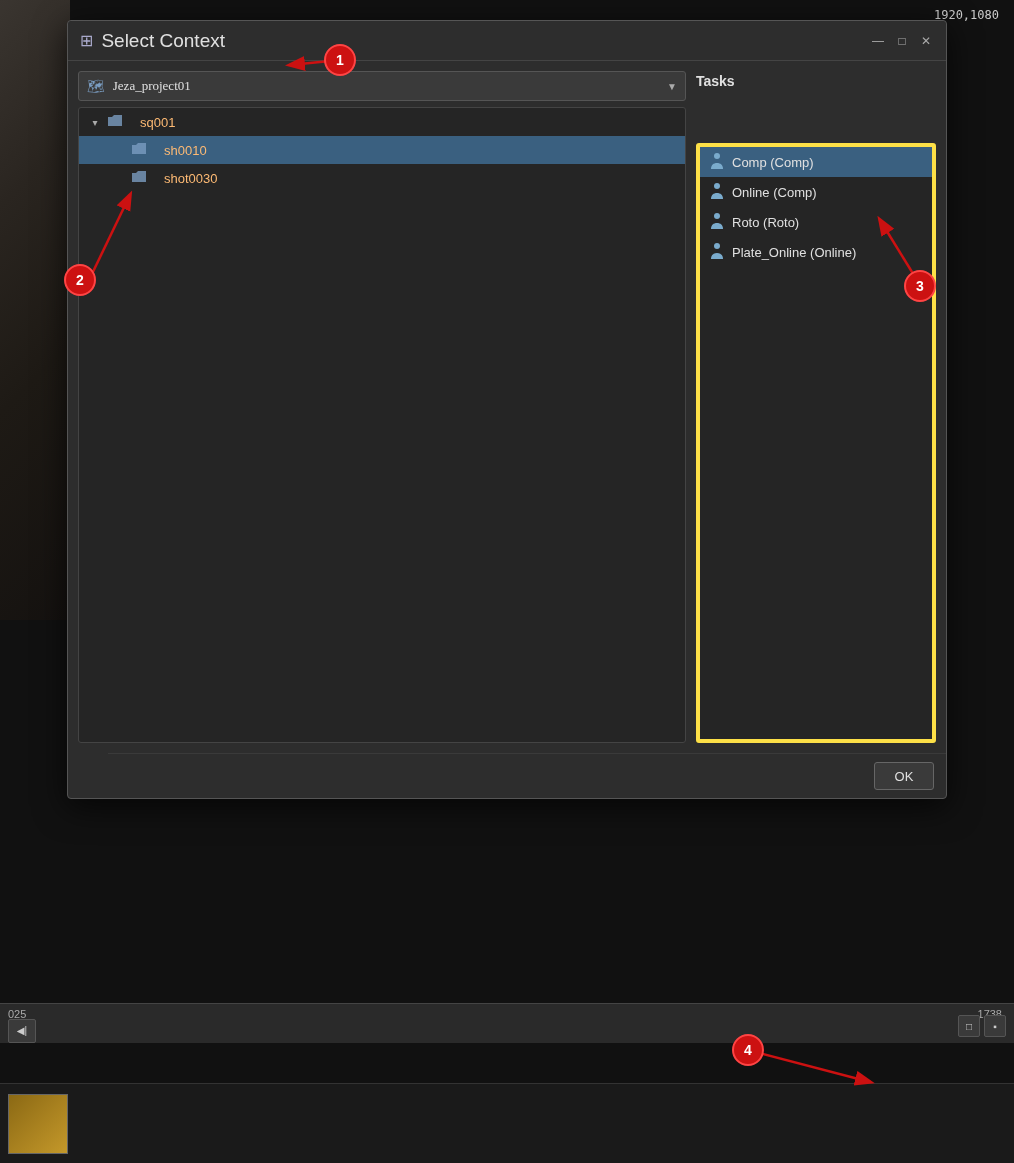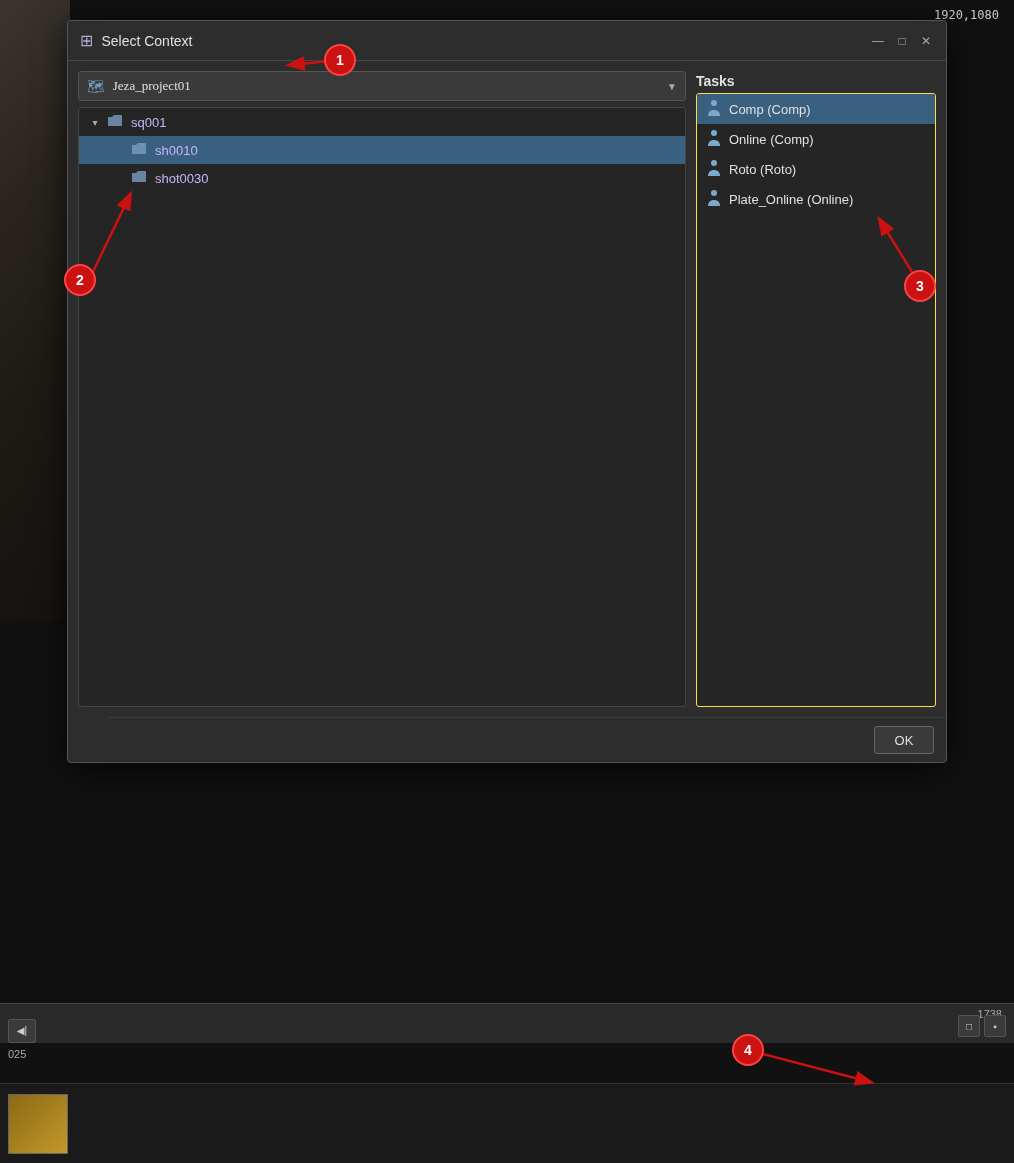--- a/index.html
+++ b/index.html
@@ -48,21 +48,20 @@
       padding: 0 8px;
       gap: 8px;
     }
 
     .timeline-numbers {
       color: #aaa;
       font-size: 11px;
       position: absolute;
       left: 8px;
       top: 4px;
-      margin-top: 40px;
     }
 
     .timeline-btn {
       width: 28px; height: 24px;
       background: #3a3a3a;
       border: 1px solid #555;
       border-radius: 2px;
       display: flex; align-items: center; justify-content: center;
       color: #ccc;
       cursor: pointer;
@@ -161,21 +160,21 @@
     }
 
     .dialog-title-icon {
       color: #aaaacc;
       margin-right: 8px;
       font-size: 16px;
     }
 
     .dialog-title-text {
       color: #e0e0e0;
-      font-size: 14px;
+      font-size: 19px;
       font-weight: 500;
       flex: 1;
     }
 
     .dialog-titlebar-btns {
       display: flex;
       gap: 8px;
       align-items: center;
     }
 
@@ -264,49 +263,51 @@
       display: flex; align-items: center; justify-content: center;
     }
 
     .tree-item-icon {
       color: #7a9cc0;
       font-size: 13px;
       margin-right: 4px;
     }
 
     .tree-item-label {
-      color: #c4b5fd;
+      color: #fdba74;
+      margin-left: 9px;
     }
 
     .tree-item-child {
       padding-left: 32px;
     }
 
     
     .tasks-panel {
       width: 240px;
       display: flex;
       flex-direction: column;
-      gap: 2px;
+      gap: 8px;
     }
 
     .tasks-label {
       color: #e0e0e0;
       font-size: 14px;
       font-weight: 600;
       padding: 2px 0;
     }
 
     .tasks-list {
       flex: 1;
       background: #252525;
-      border: 1px solid #fde047;
+      border: 4px solid #fde047;
       border-radius: 3px;
       overflow: auto;
       min-height: 600px;
+      margin-top: 44px;
     }
 
     .task-item {
       display: flex;
       align-items: center;
       padding: 6px 10px;
       cursor: pointer;
       gap: 8px;
       height: 30px;
     }

